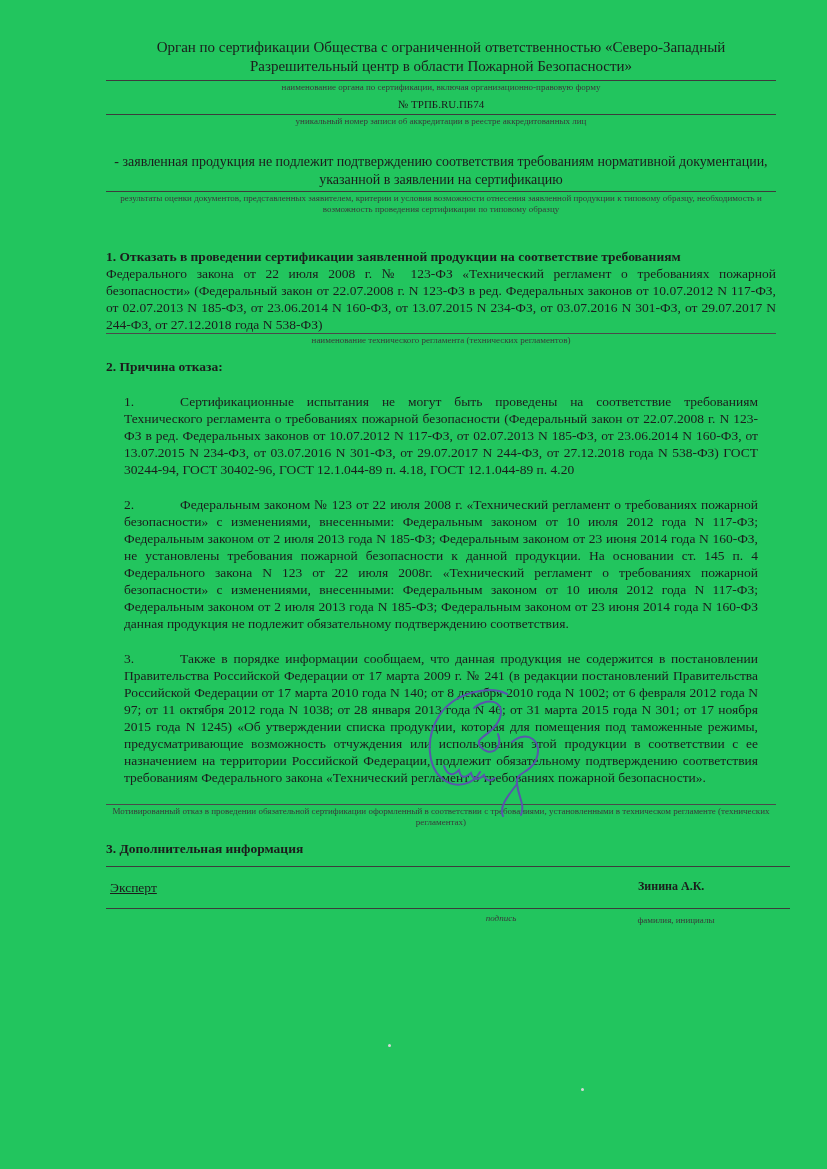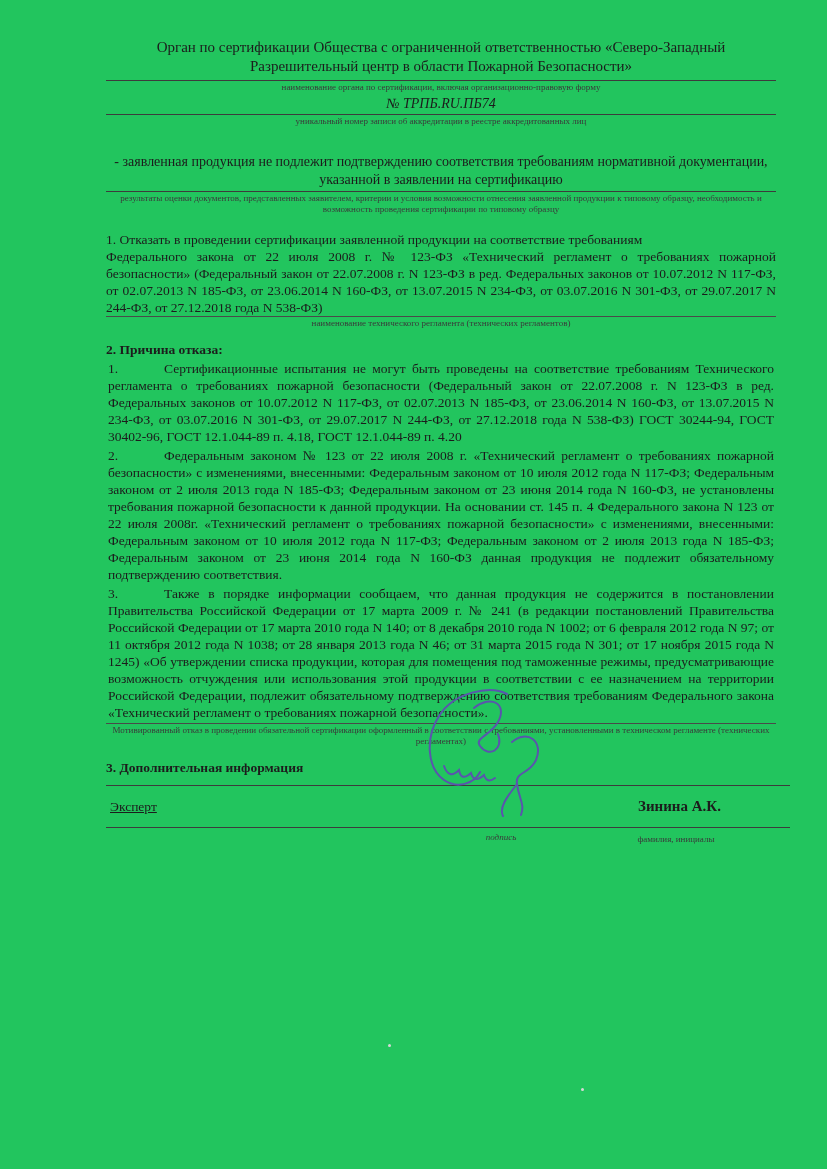--- a/index.html
+++ b/index.html
@@ -32,65 +32,64 @@
     margin:0;height:0;
   }
   .rule.soft{border-top-color:#4a4a4a;}
   .caption{
     font-size:9px;line-height:11px;
     color:#3a3a3a;
     text-align:center;
     margin:1px 0 0 0;
   }
   .accreditation-number{
-    font-size:14px;line-height:18px;
+    font-size:11px;line-height:18px;
     margin:2px 0 1px 0;
-    font-style:italic;
   }
   .statement{
     font-size:14px;line-height:18px;
     margin:26px 0 2px 0;
   }
   .decision-heading{
     font-size:14.5px;line-height:18px;
     font-weight:bold;
     margin:4px 0 0 0;
   }
   .body-text{
     font-size:13.5px;line-height:17px;
     margin:0;
   }
   .refusal-lead{
-    font-weight:normal;
-    margin-top:16px;
+    font-weight:bold;
+    margin-top:33px;
   }
   .section-heading{
     font-size:13.5px;line-height:17px;
     font-weight:bold;
     margin:12px 0 2px 0;
   }
   .item-num{
     display:inline-block;width:56px;
   }
-  .reason-item{margin:2px;}
+  .reason-item{margin:18px;}
   .sig-block{
     position:relative;
     margin-top:9px;
     height:72px;
   }
   .sig-rule-top{position:absolute;left:0;right:-14px;top:0;}
   .sig-rule-bottom{position:absolute;left:0;right:-14px;top:42px;}
   .expert-label{
     position:absolute;left:4px;top:14px;
     font-size:13.5px;
     text-decoration:underline;
   }
   .expert-name{
     position:absolute;left:532px;top:13px;
-    font-size:15px;font-weight:bold;
+    font-size:12px;font-weight:bold;
   }
   .sig-caption{
     position:absolute;
     font-size:9px;color:#3a3a3a;
   }
   .sig-caption.podpis{left:355px;top:47px;width:80px;text-align:center;font-style:italic;}
   .sig-caption.familia{left:505px;top:49px;width:130px;text-align:center;}
   .signature-svg{
     position:absolute;
     left:394px;top:686px;

